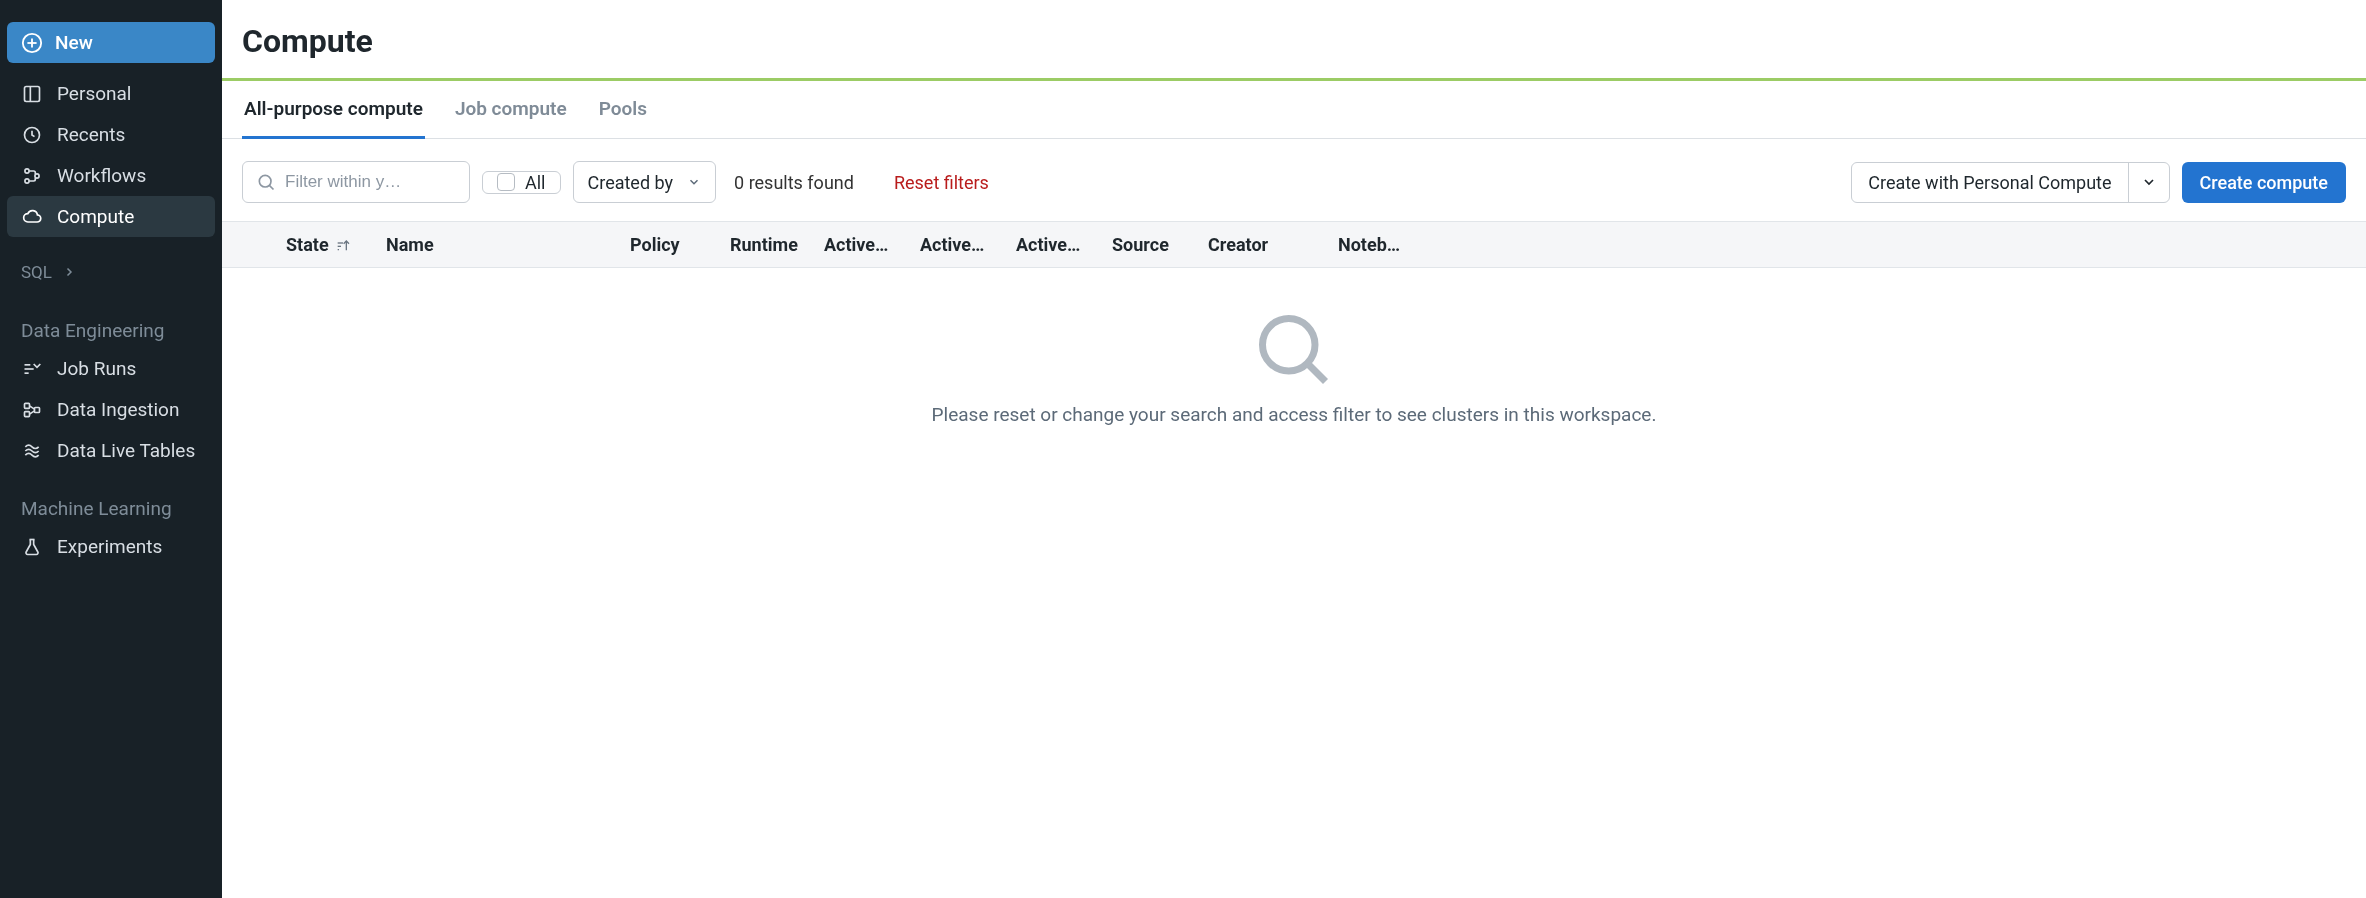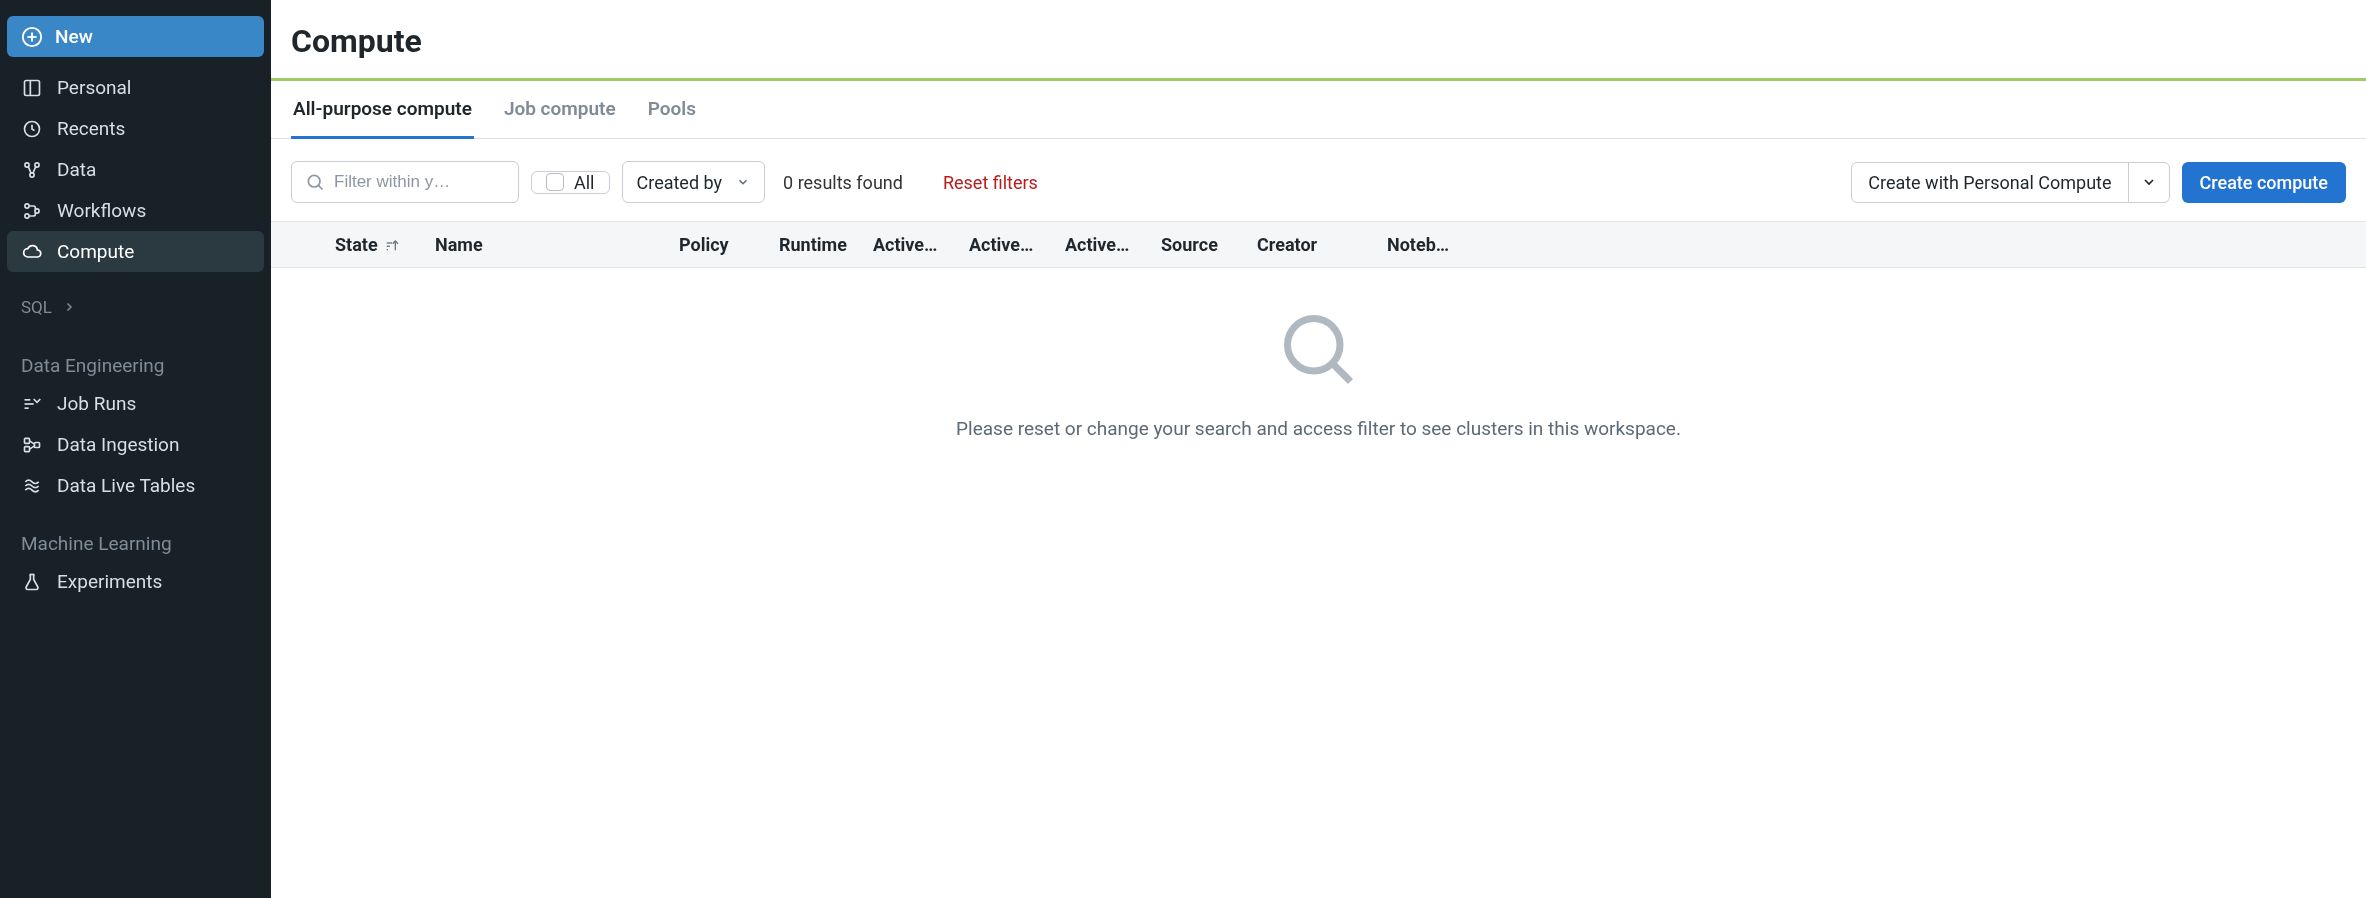--- a/index.html
+++ b/index.html
@@ -8,24 +8,24 @@
     font-size: 14px;
     color: #1f272d;
     display: flex;
     height: 898px;
     width: 2366px;
     overflow: hidden;
     background: #fff;
   }
   
   .sidebar {
-    width: 271px;
+    width: 222px;
     background: #182127;
     color: #c7d0d8;
-    padding: 16px 7px;
+    padding: 22px 7px;
     flex-shrink: 0;
   }
   .new-btn {
     display: flex;
     align-items: center;
     gap: 12px;
     background: #3a87c7;
     color: #fff;
     border-radius: 6px;
     padding: 9px 14px;
@@ -161,21 +161,21 @@
   .th-active1 { width: 96px; }
   .th-active2 { width: 96px; }
   .th-active3 { width: 96px; }
   .th-source { width: 96px; }
   .th-creator { width: 130px; }
   .th-noteb { width: 90px; }
   .empty {
     padding-top: 40px; text-align:center; color:#1f272d;
   }
   .empty-title { font-size: 24px; font-weight:700; margin-top: 18px;}
-  .empty-sub   { font-size: 19px; color:#5c6a78; margin-top: 22px;}
+  .empty-sub   { font-size: 19px; color:#5c6a78; margin-top: 8px;}
   .empty-icon { color:#b0b8c0; display:inline-block; }
 </style>
 </head>
 <body>
 
 <div class="sidebar">
 
   <div class="new-btn">
     <span class="icon-box">
       <svg width="22" height="22" viewBox="0 0 24 24" fill="none" stroke="currentColor" stroke-width="2">
@@ -200,32 +200,20 @@
   <div class="nav-item">
     <span class="icon-box">
       <svg width="20" height="20" viewBox="0 0 24 24" fill="none" stroke="currentColor" stroke-width="2">
           <circle cx="12" cy="12" r="9"></circle>
           <polyline points="12 7 12 12 15 14"></polyline>
         </svg>
     </span>
     <span>Recents</span>
   </div>
 
-  <div class="nav-item">
-    <span class="icon-box">
-      <svg width="20" height="20" viewBox="0 0 24 24" fill="none" stroke="currentColor" stroke-width="2">
-          <circle cx="6" cy="6" r="2.5"></circle>
-          <circle cx="18" cy="6" r="2.5"></circle>
-          <circle cx="12" cy="18" r="2.5"></circle>
-          <line x1="7.5" y1="8" x2="11" y2="16"></line>
-          <line x1="16.5" y1="8" x2="13" y2="16"></line>
-        </svg>
-    </span>
-    <span>Data</span>
-  </div>
 
   <div class="nav-item">
     <span class="icon-box">
       <svg width="20" height="20" viewBox="0 0 24 24" fill="none" stroke="currentColor" stroke-width="2">
           <circle cx="6" cy="6" r="2.5"></circle>
           <circle cx="18" cy="12" r="2.5"></circle>
           <circle cx="6" cy="18" r="2.5"></circle>
           <path d="M8.5 6 H14 a2 2 0 0 1 2 2 V9.5"></path>
           <path d="M16 14.5 V16 a2 2 0 0 1 -2 2 H8.5"></path>
         </svg>

